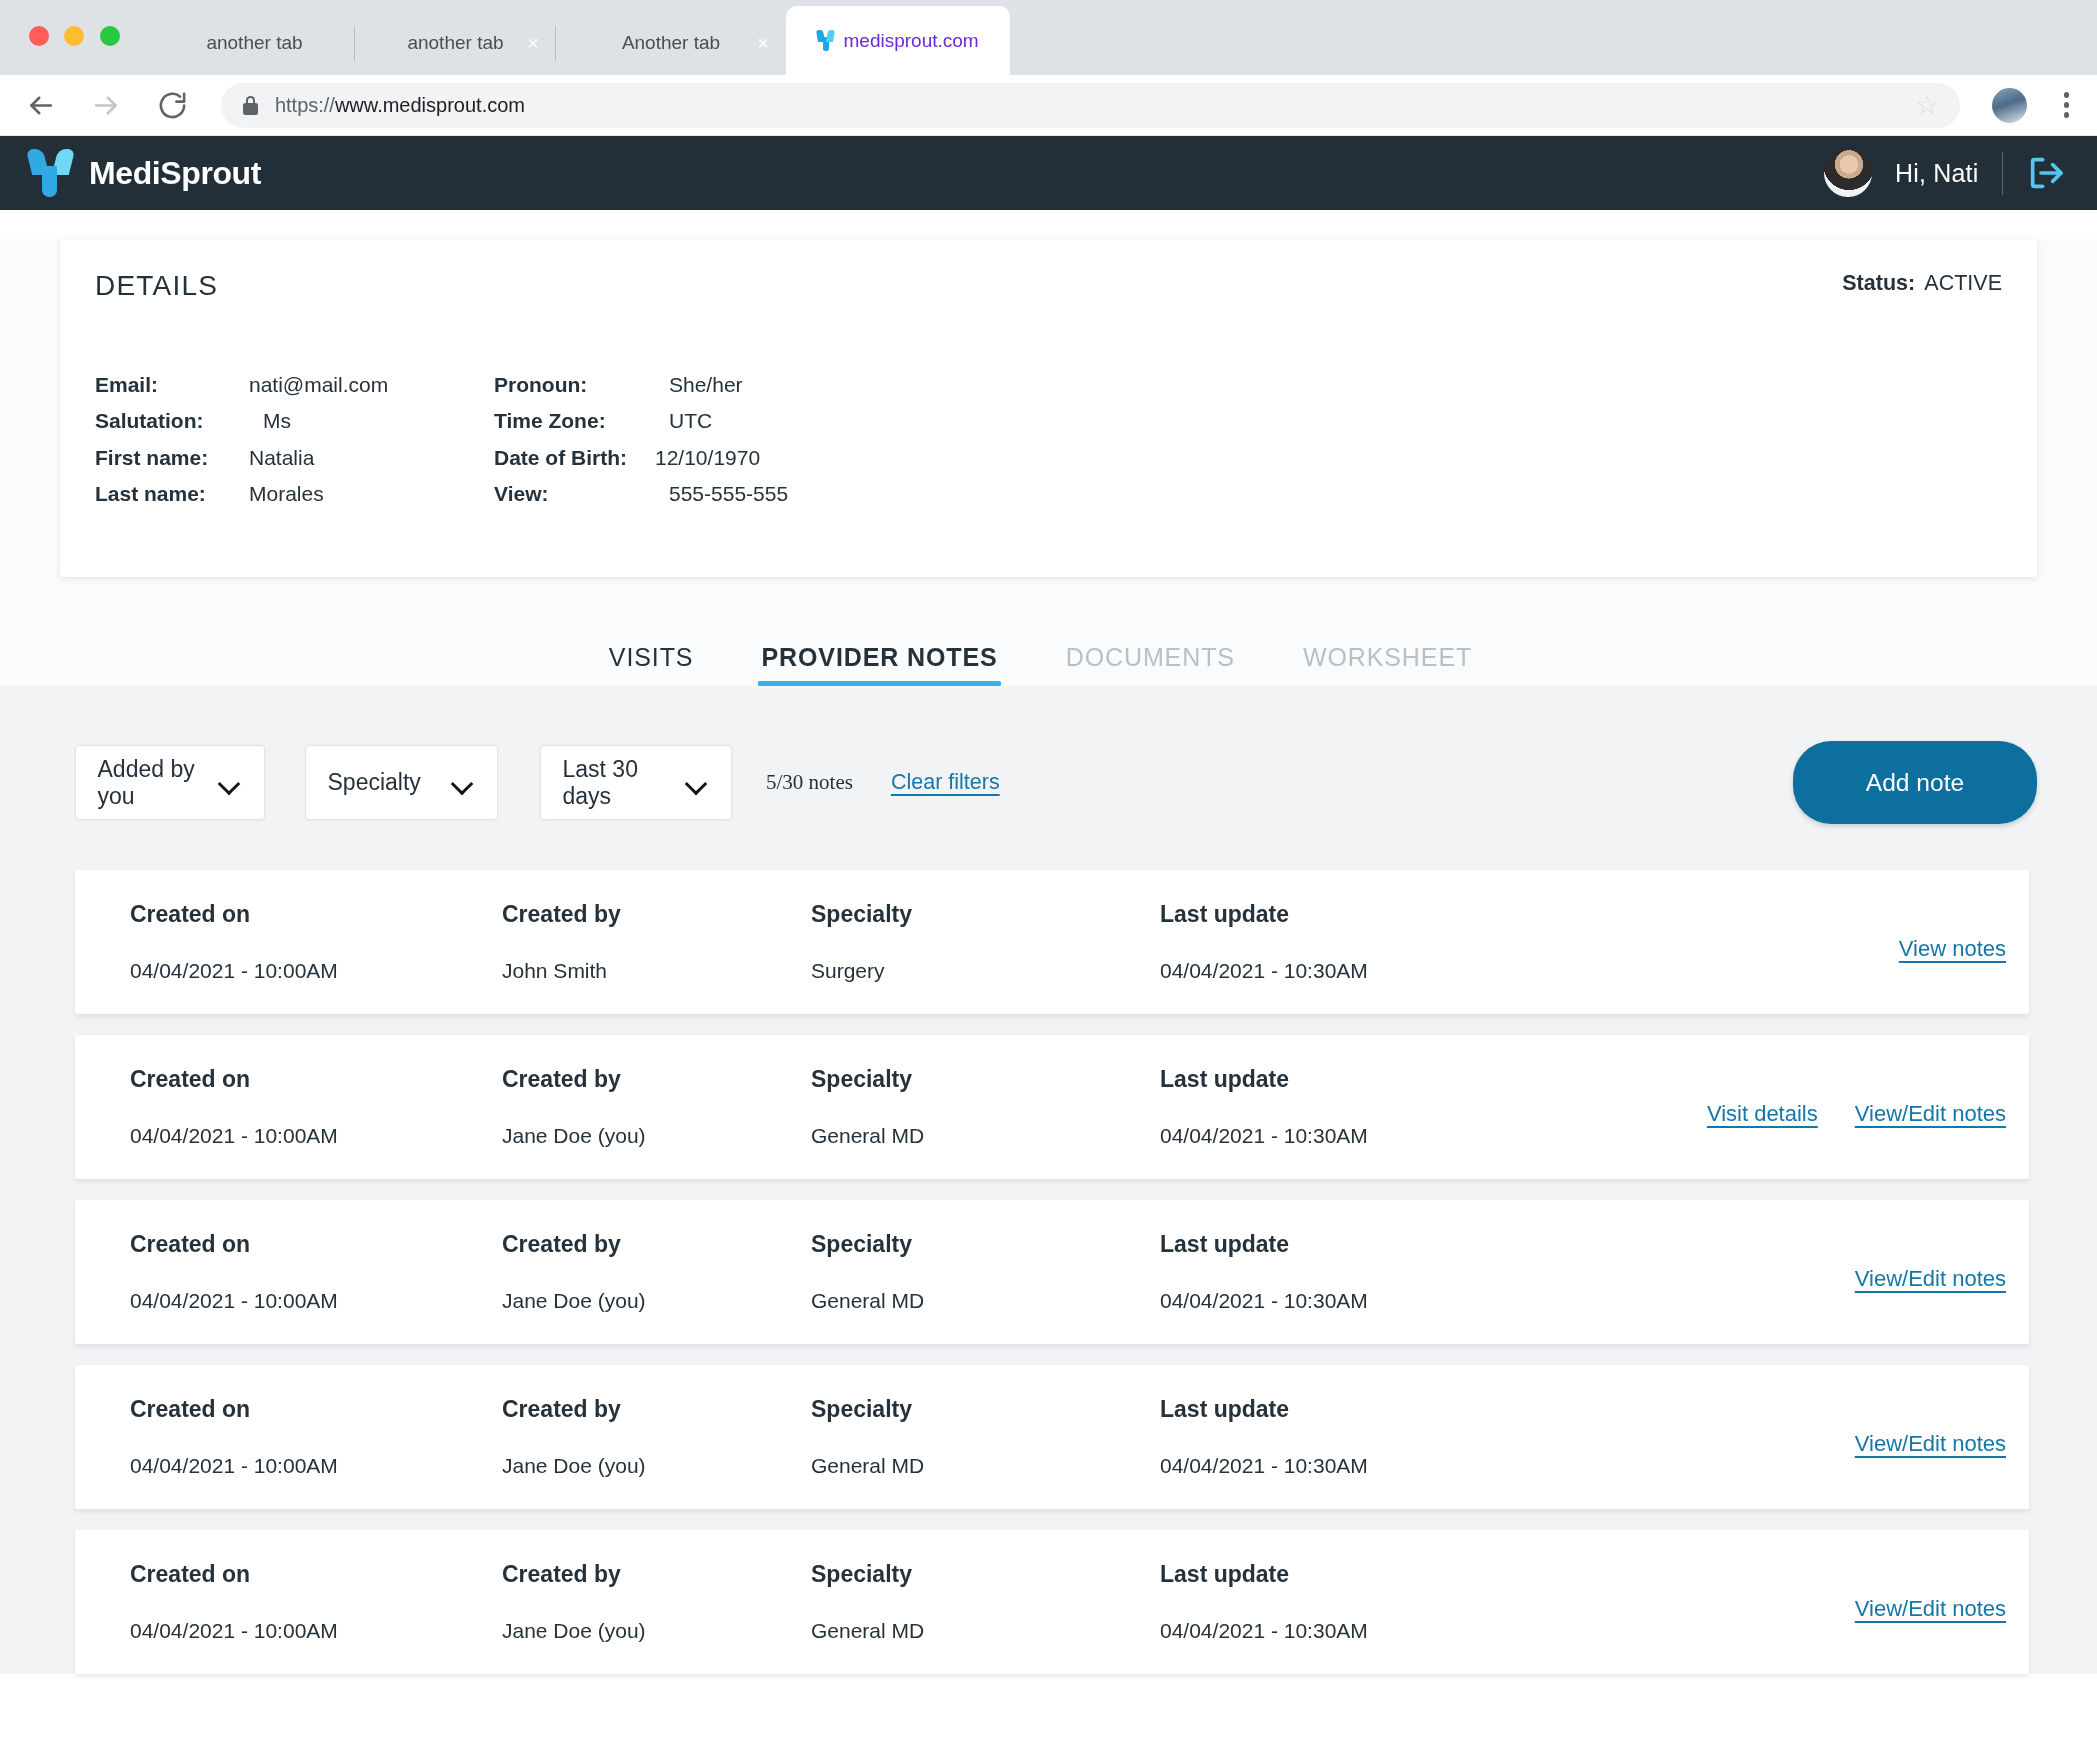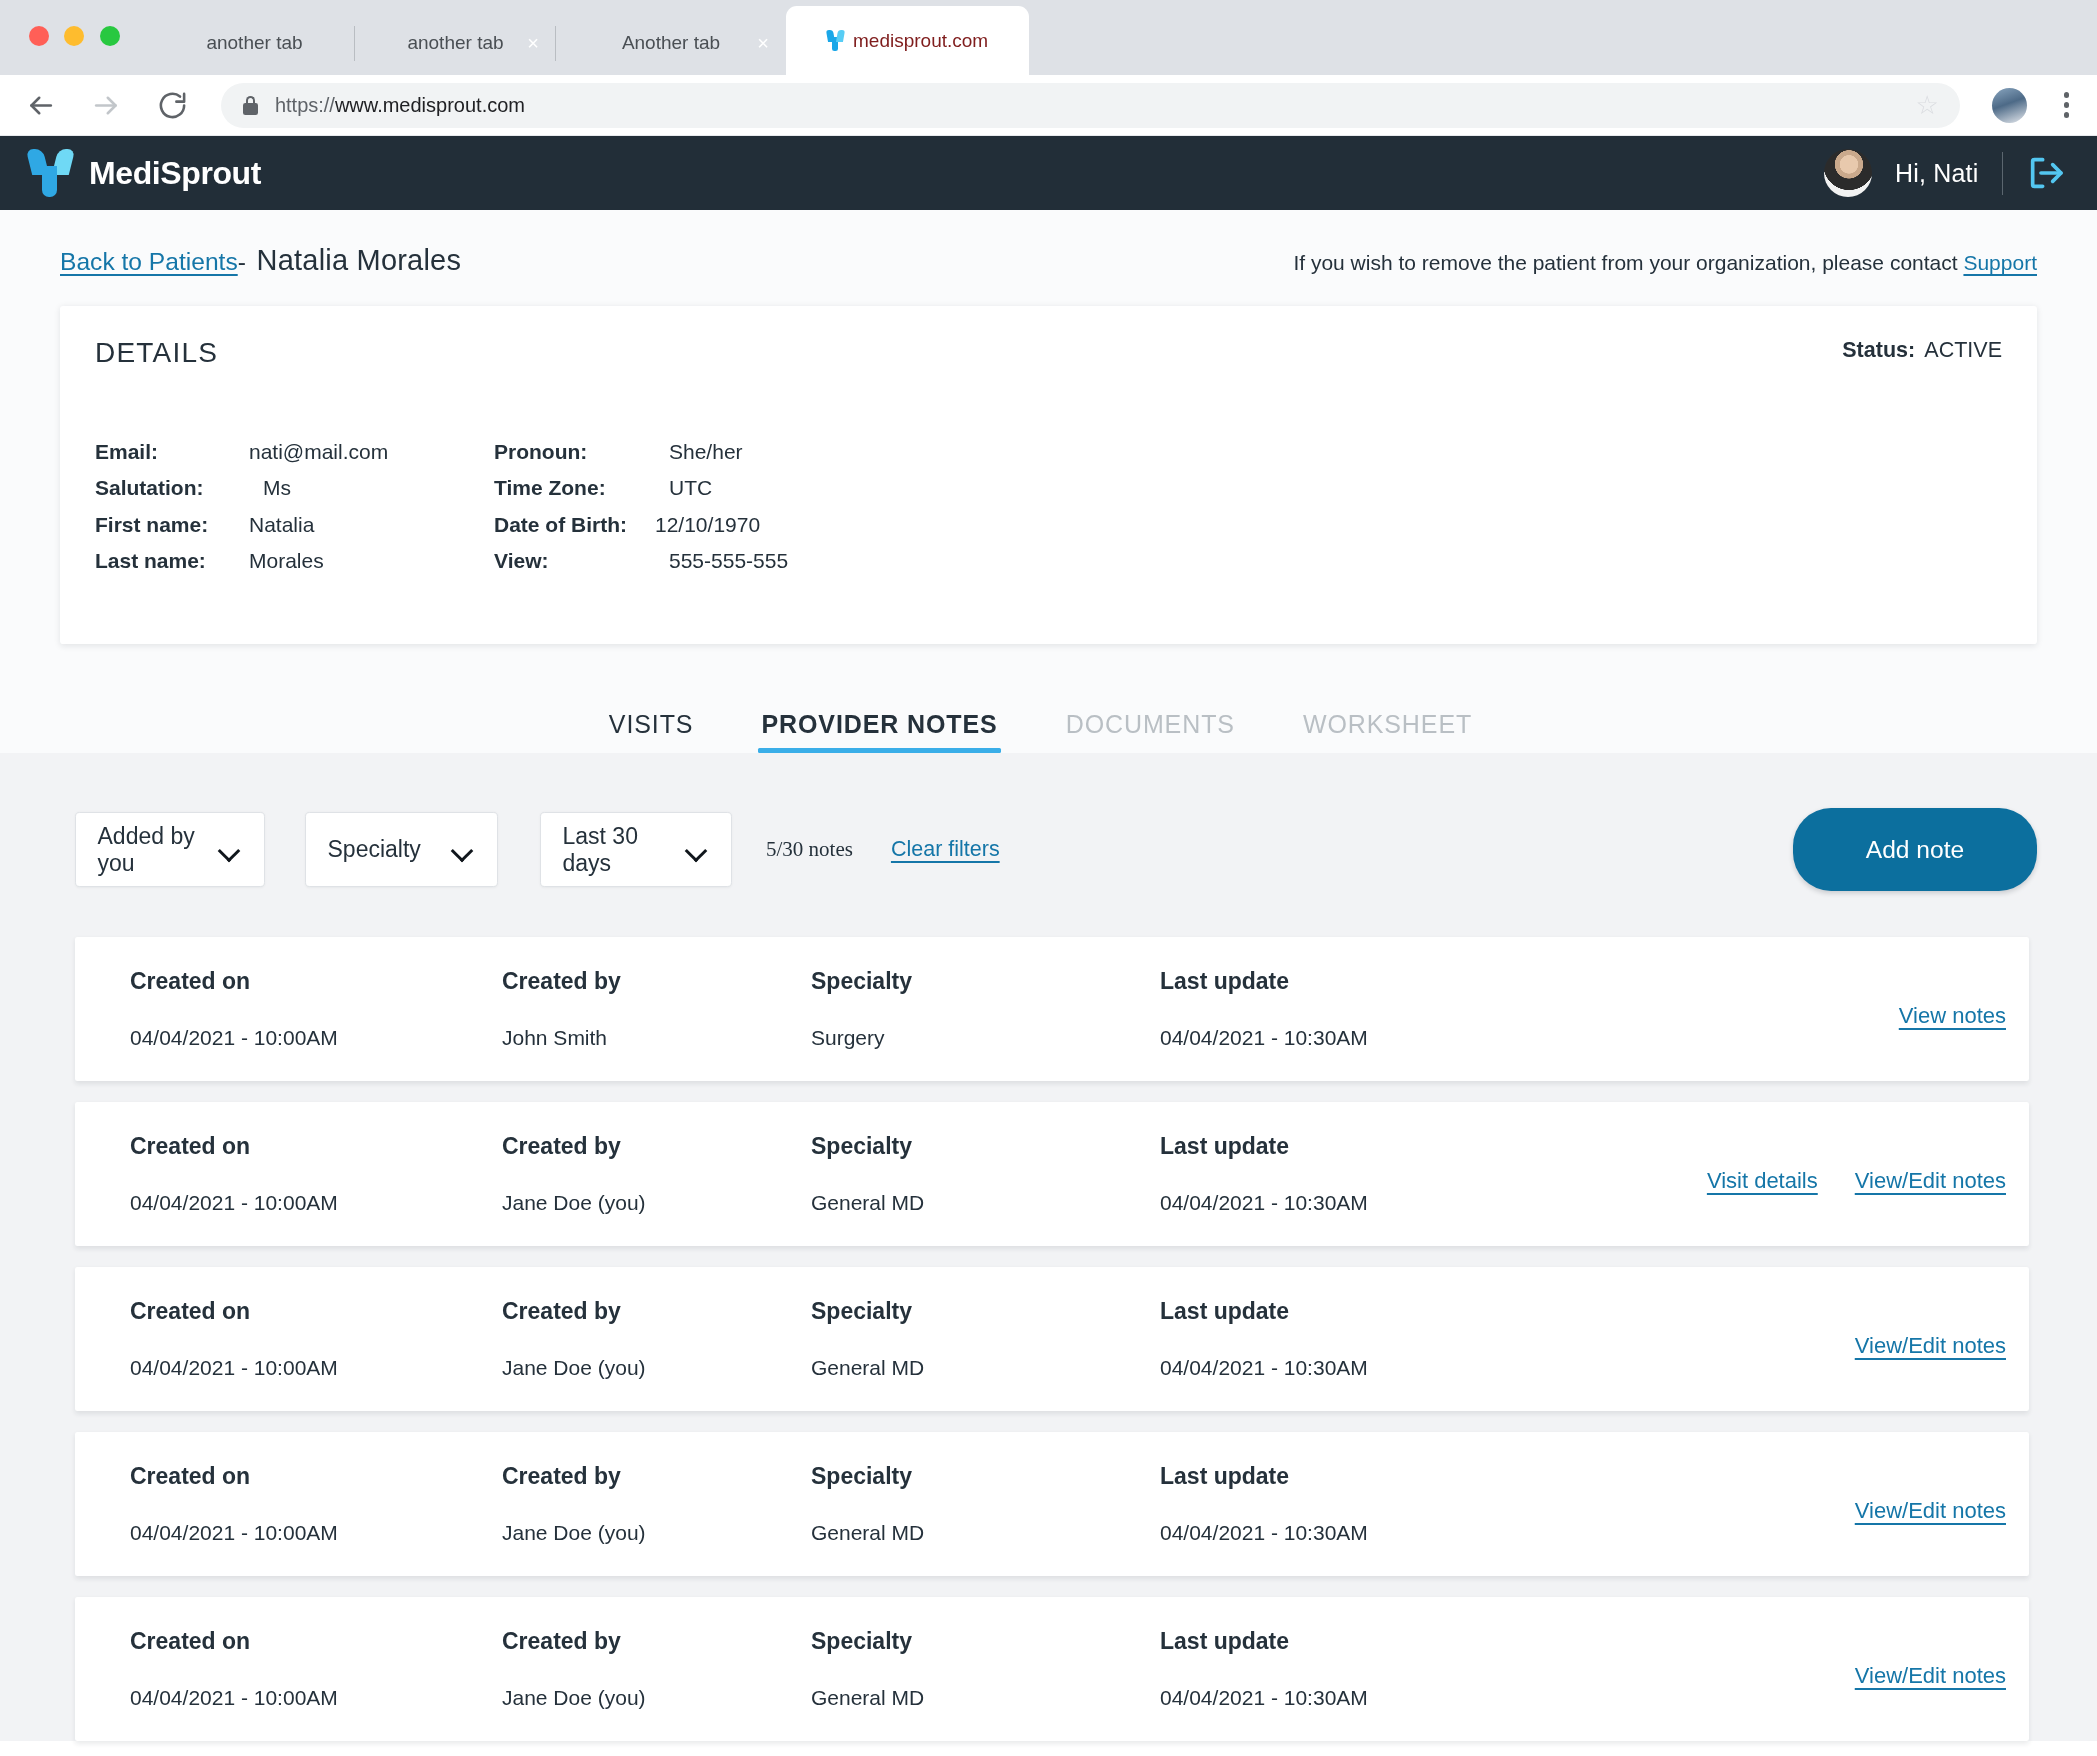--- a/index.html
+++ b/index.html
@@ -53,23 +53,23 @@
   .tab .tab-sep {
     position: absolute;
     right: 0; top: 15.4px;
     width: 1.5px; height: 35px;
     background: #b9bdc2;
   }
   .tab.wide { width: 230px; }
   .tab.active {
     background: #ffffff;
     border-radius: 10.7px 10.7px 0 0;
-    width: 243px;
+    width: 224px;
     height: 69px;
-    color: #7f1d1d;
+    color: #6d28d9;
   }
   .tab.active .tab-label { display: flex; align-items: center; gap: 9.2px; }
   .favicon-y {
     width: 17px; height: 21.5px;
     position: relative;
     display: inline-block;
   }
   .favicon-y::before, .favicon-y::after {
     content: ""; position: absolute; top: 0;
     width: 7px; height: 12.3px; border-radius: 3.1px 3.1px 0 0;
@@ -431,28 +431,20 @@
           <path d="M10 4H5a1 1 0 0 0-1 1v14a1 1 0 0 0 1 1h5"></path>
           <polyline points="16 7 21 12 16 17"></polyline>
           <line x1="9" y1="12" x2="21" y2="12"></line>
         </svg>
     </div>
   </div>
 </div>
 
 <div class="page">
 
-  <div class="breadcrumb-row">
-    <div class="crumb-left">
-      <a class="crumb-link" href="#">Back to Patients</a>
-      <span class="crumb-dash">-</span>
-      <span class="crumb-name">Natalia Morales</span>
-    </div>
-    <div class="support-note"><span>If you wish to remove the patient from your organization, please contact </span><a href="#">Support</a></div>
-  </div>
 
   <div class="details-card">
     <div class="details-title">DETAILS</div>
     <div class="status-line">
       <span class="lbl">Status:</span><span class="val">ACTIVE</span>
     </div>
 
     <div class="detail-cols">
       <div class="detail-col c1">
         <span class="dlabel">Email:</span>

